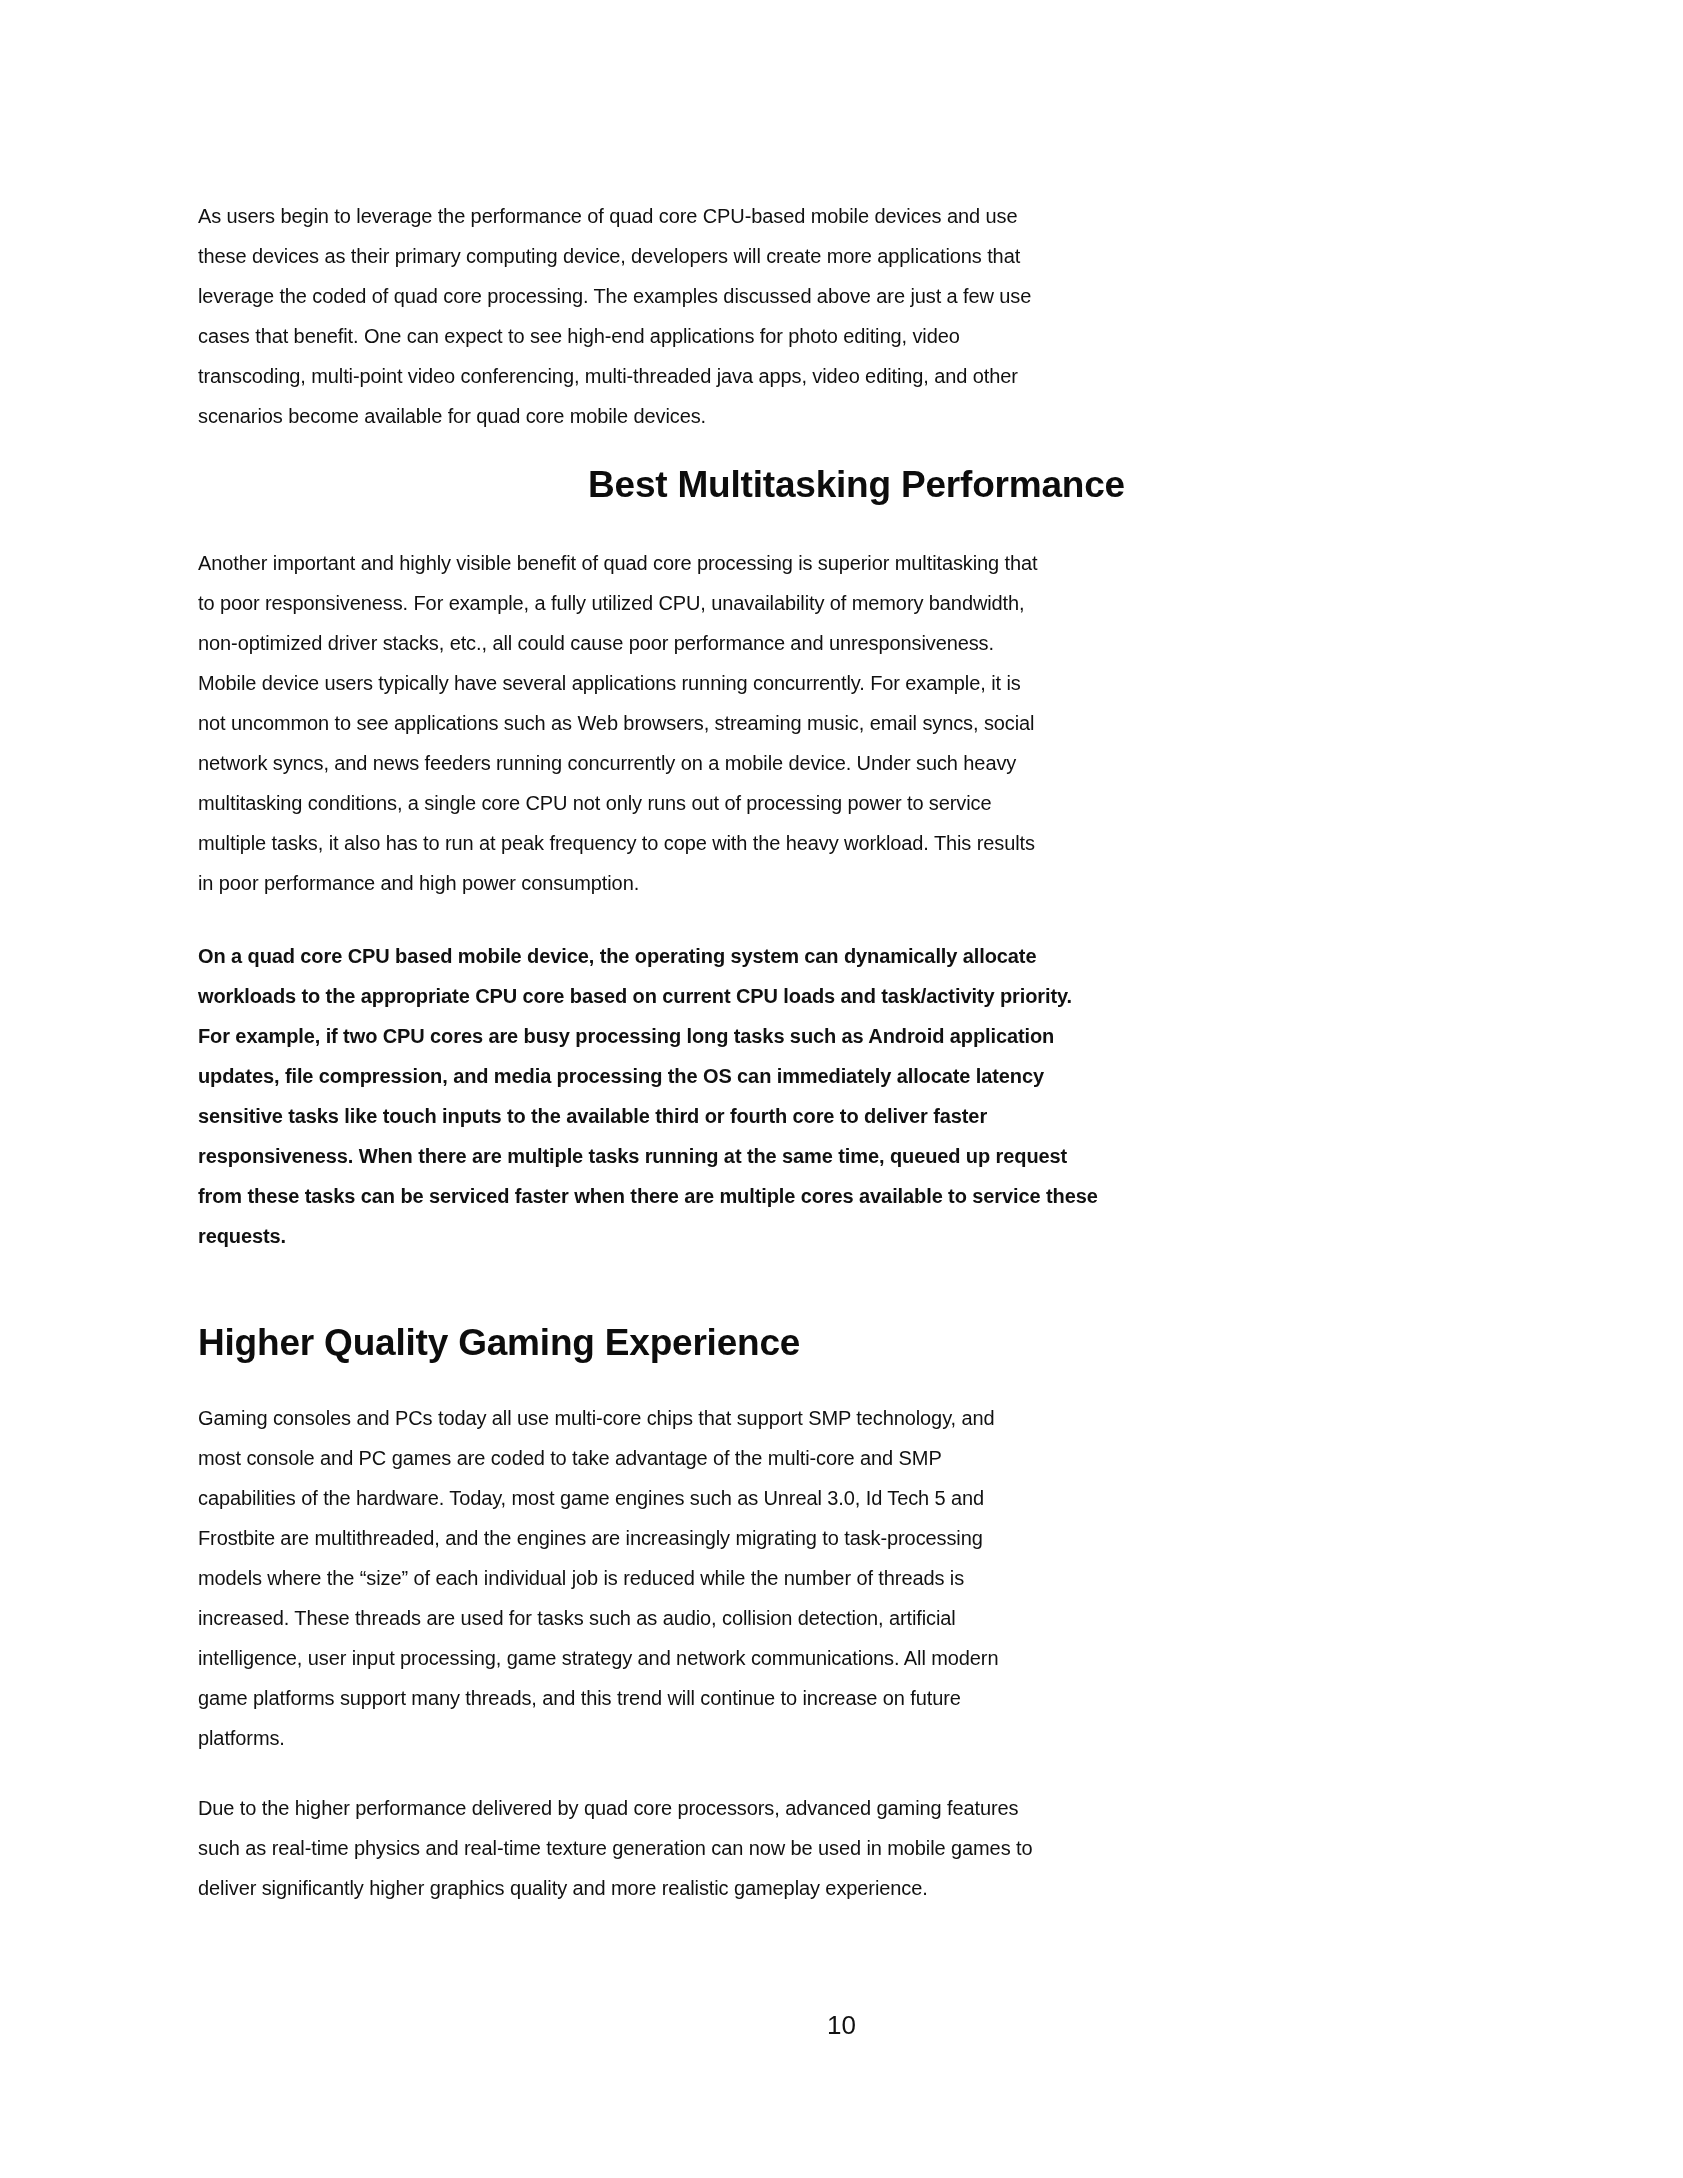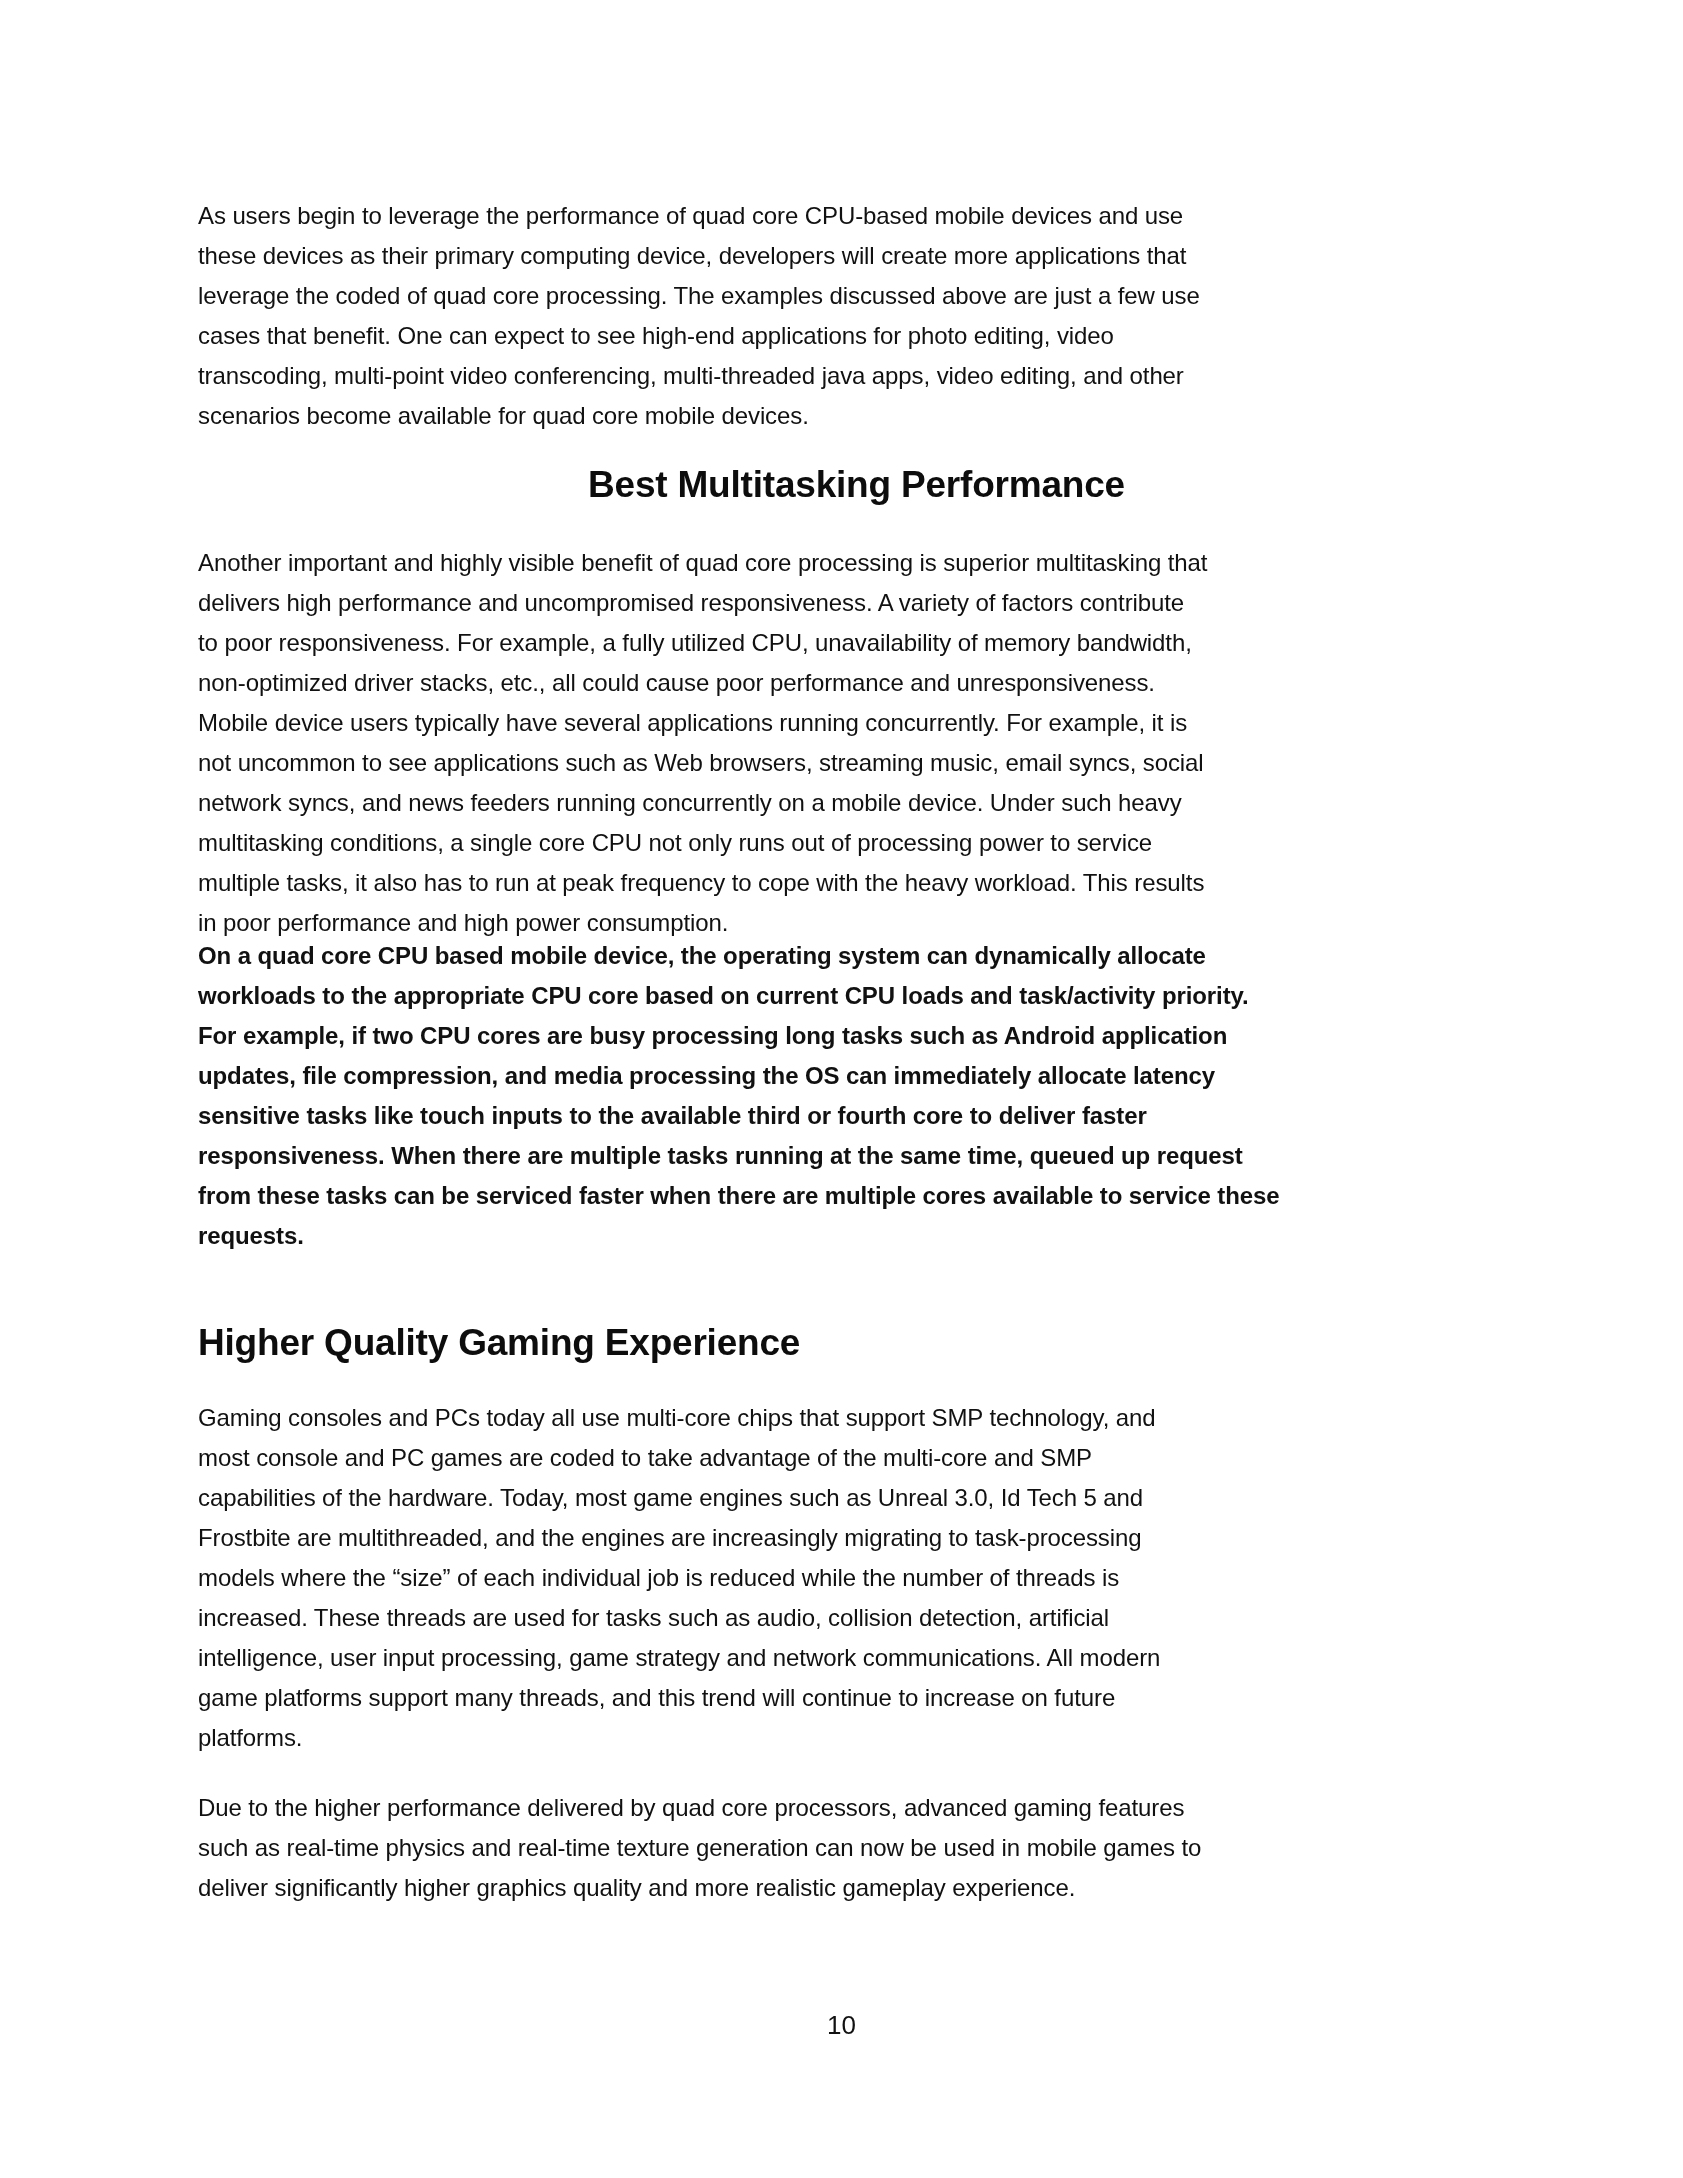--- a/index.html
+++ b/index.html
@@ -1,20 +1,20 @@
 <!DOCTYPE html>
 <html><head>
 <meta charset="utf-8">
 <style>
   html, body { margin: 0; padding: 0; background: #ffffff; }
   body { width: 1683px; height: 2178px; position: relative; overflow: hidden;
          font-family: "Liberation Sans", sans-serif; color: #111111; }
   .page { position: absolute; left: 0; top: 0; width: 1683px; height: 2178px; background: #ffffff; }
   .block { position: absolute; left: 198px; width: 1317px; }
-  p.body { margin: 0; font-size: 24px; line-height: 40px; letter-spacing: -0.1px; }
+  p.body { margin: 0; font-size: 20px; line-height: 40px; letter-spacing: -0.1px; }
   h2.heading { margin: 0; font-size: 37px; line-height: 44px; font-weight: bold; color: #0d0d0d; letter-spacing: -0.2px; }
   .line { display: block; white-space: nowrap; }
   .pagenum { position: absolute; top: 2010px; left: 0; width: 1683px; text-align: center; font-size: 26px; line-height: 30px; color: #111; }
 </style>
 </head>
 <body>
 
 <div class="page">
 
   <div class="block" style="top:196px;">
@@ -28,21 +28,20 @@
     </p>
   </div>
 
   <div class="block" style="top:463px;text-align:center;">
     <h2 class="heading">Best Multitasking Performance</h2>
   </div>
 
   <div class="block" style="top:543px;">
     <p class="body">
       <span class="line">Another important and highly visible benefit of quad core processing is superior multitasking that</span>
-      <span class="line">delivers high performance and uncompromised responsiveness. A variety of factors contribute</span>
       <span class="line">to poor responsiveness. For example, a fully utilized CPU, unavailability of memory bandwidth,</span>
       <span class="line">non-optimized driver stacks, etc., all could cause poor performance and unresponsiveness.</span>
       <span class="line">Mobile device users typically have several applications running concurrently. For example, it is</span>
       <span class="line">not uncommon to see applications such as Web browsers, streaming music, email syncs, social</span>
       <span class="line">network syncs, and news feeders running concurrently on a mobile device. Under such heavy</span>
       <span class="line">multitasking conditions, a single core CPU not only runs out of processing power to service</span>
       <span class="line">multiple tasks, it also has to run at peak frequency to cope with the heavy workload. This results</span>
       <span class="line">in poor performance and high power consumption.</span>
     </p>
   </div>

